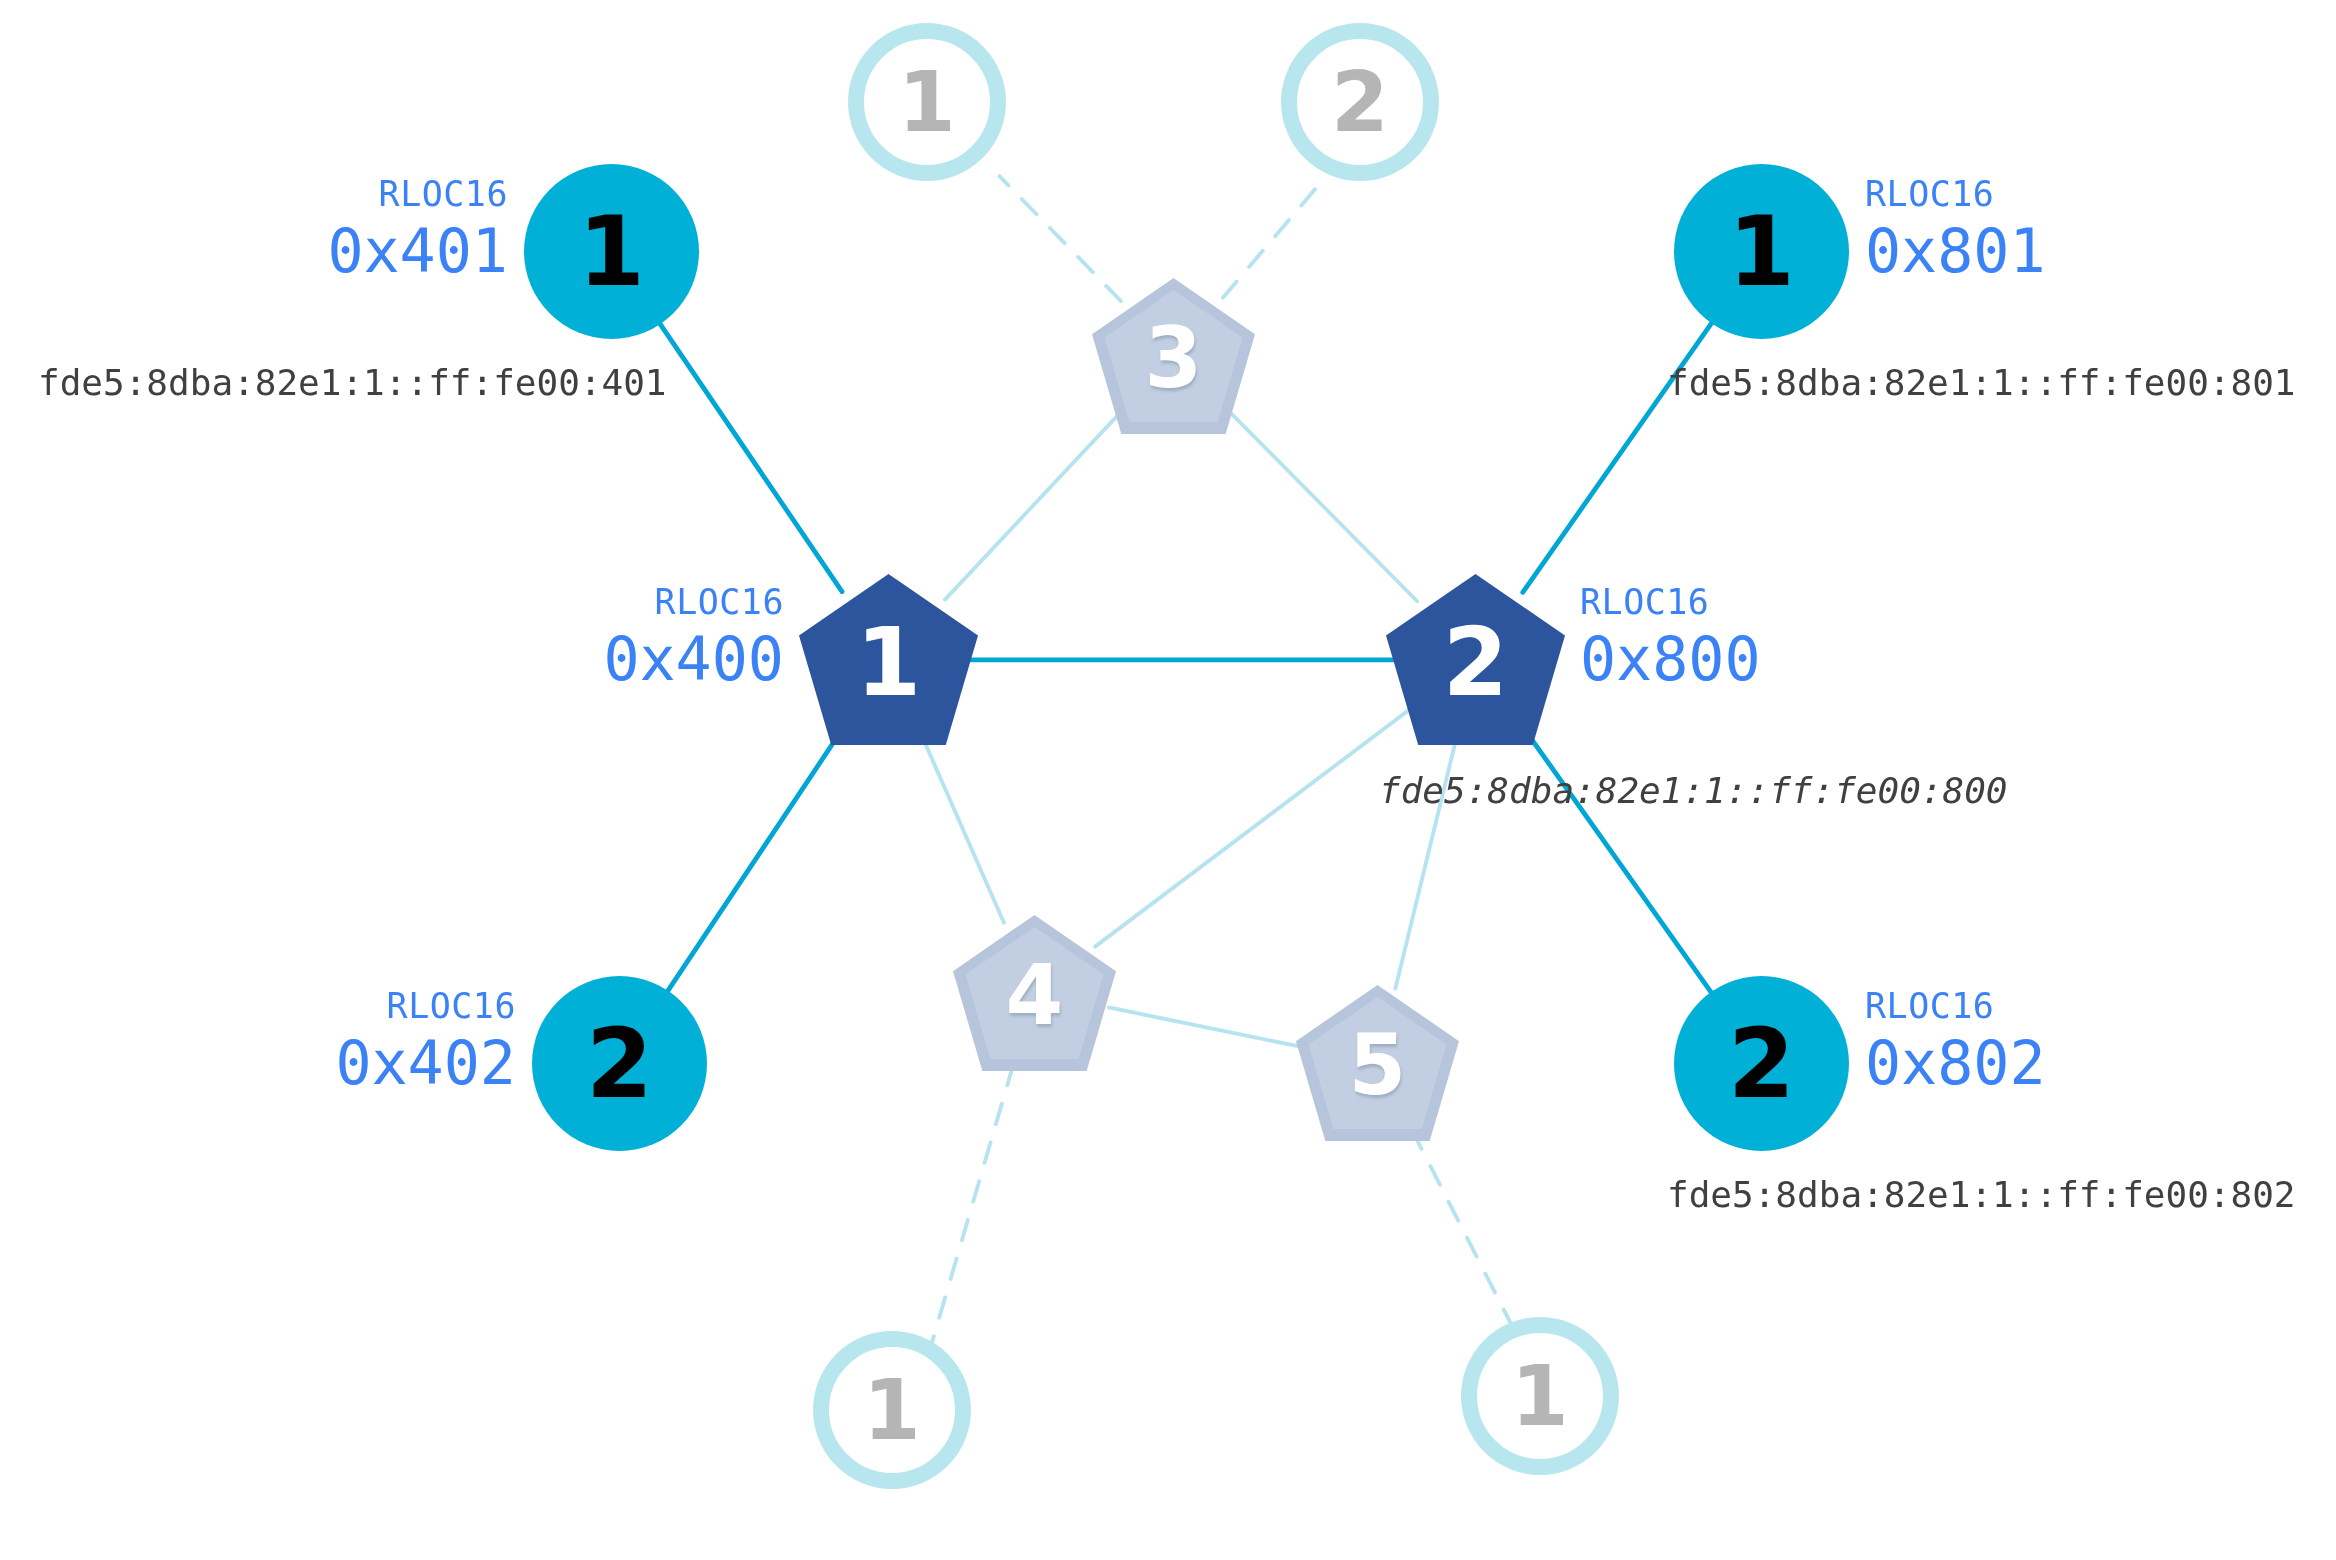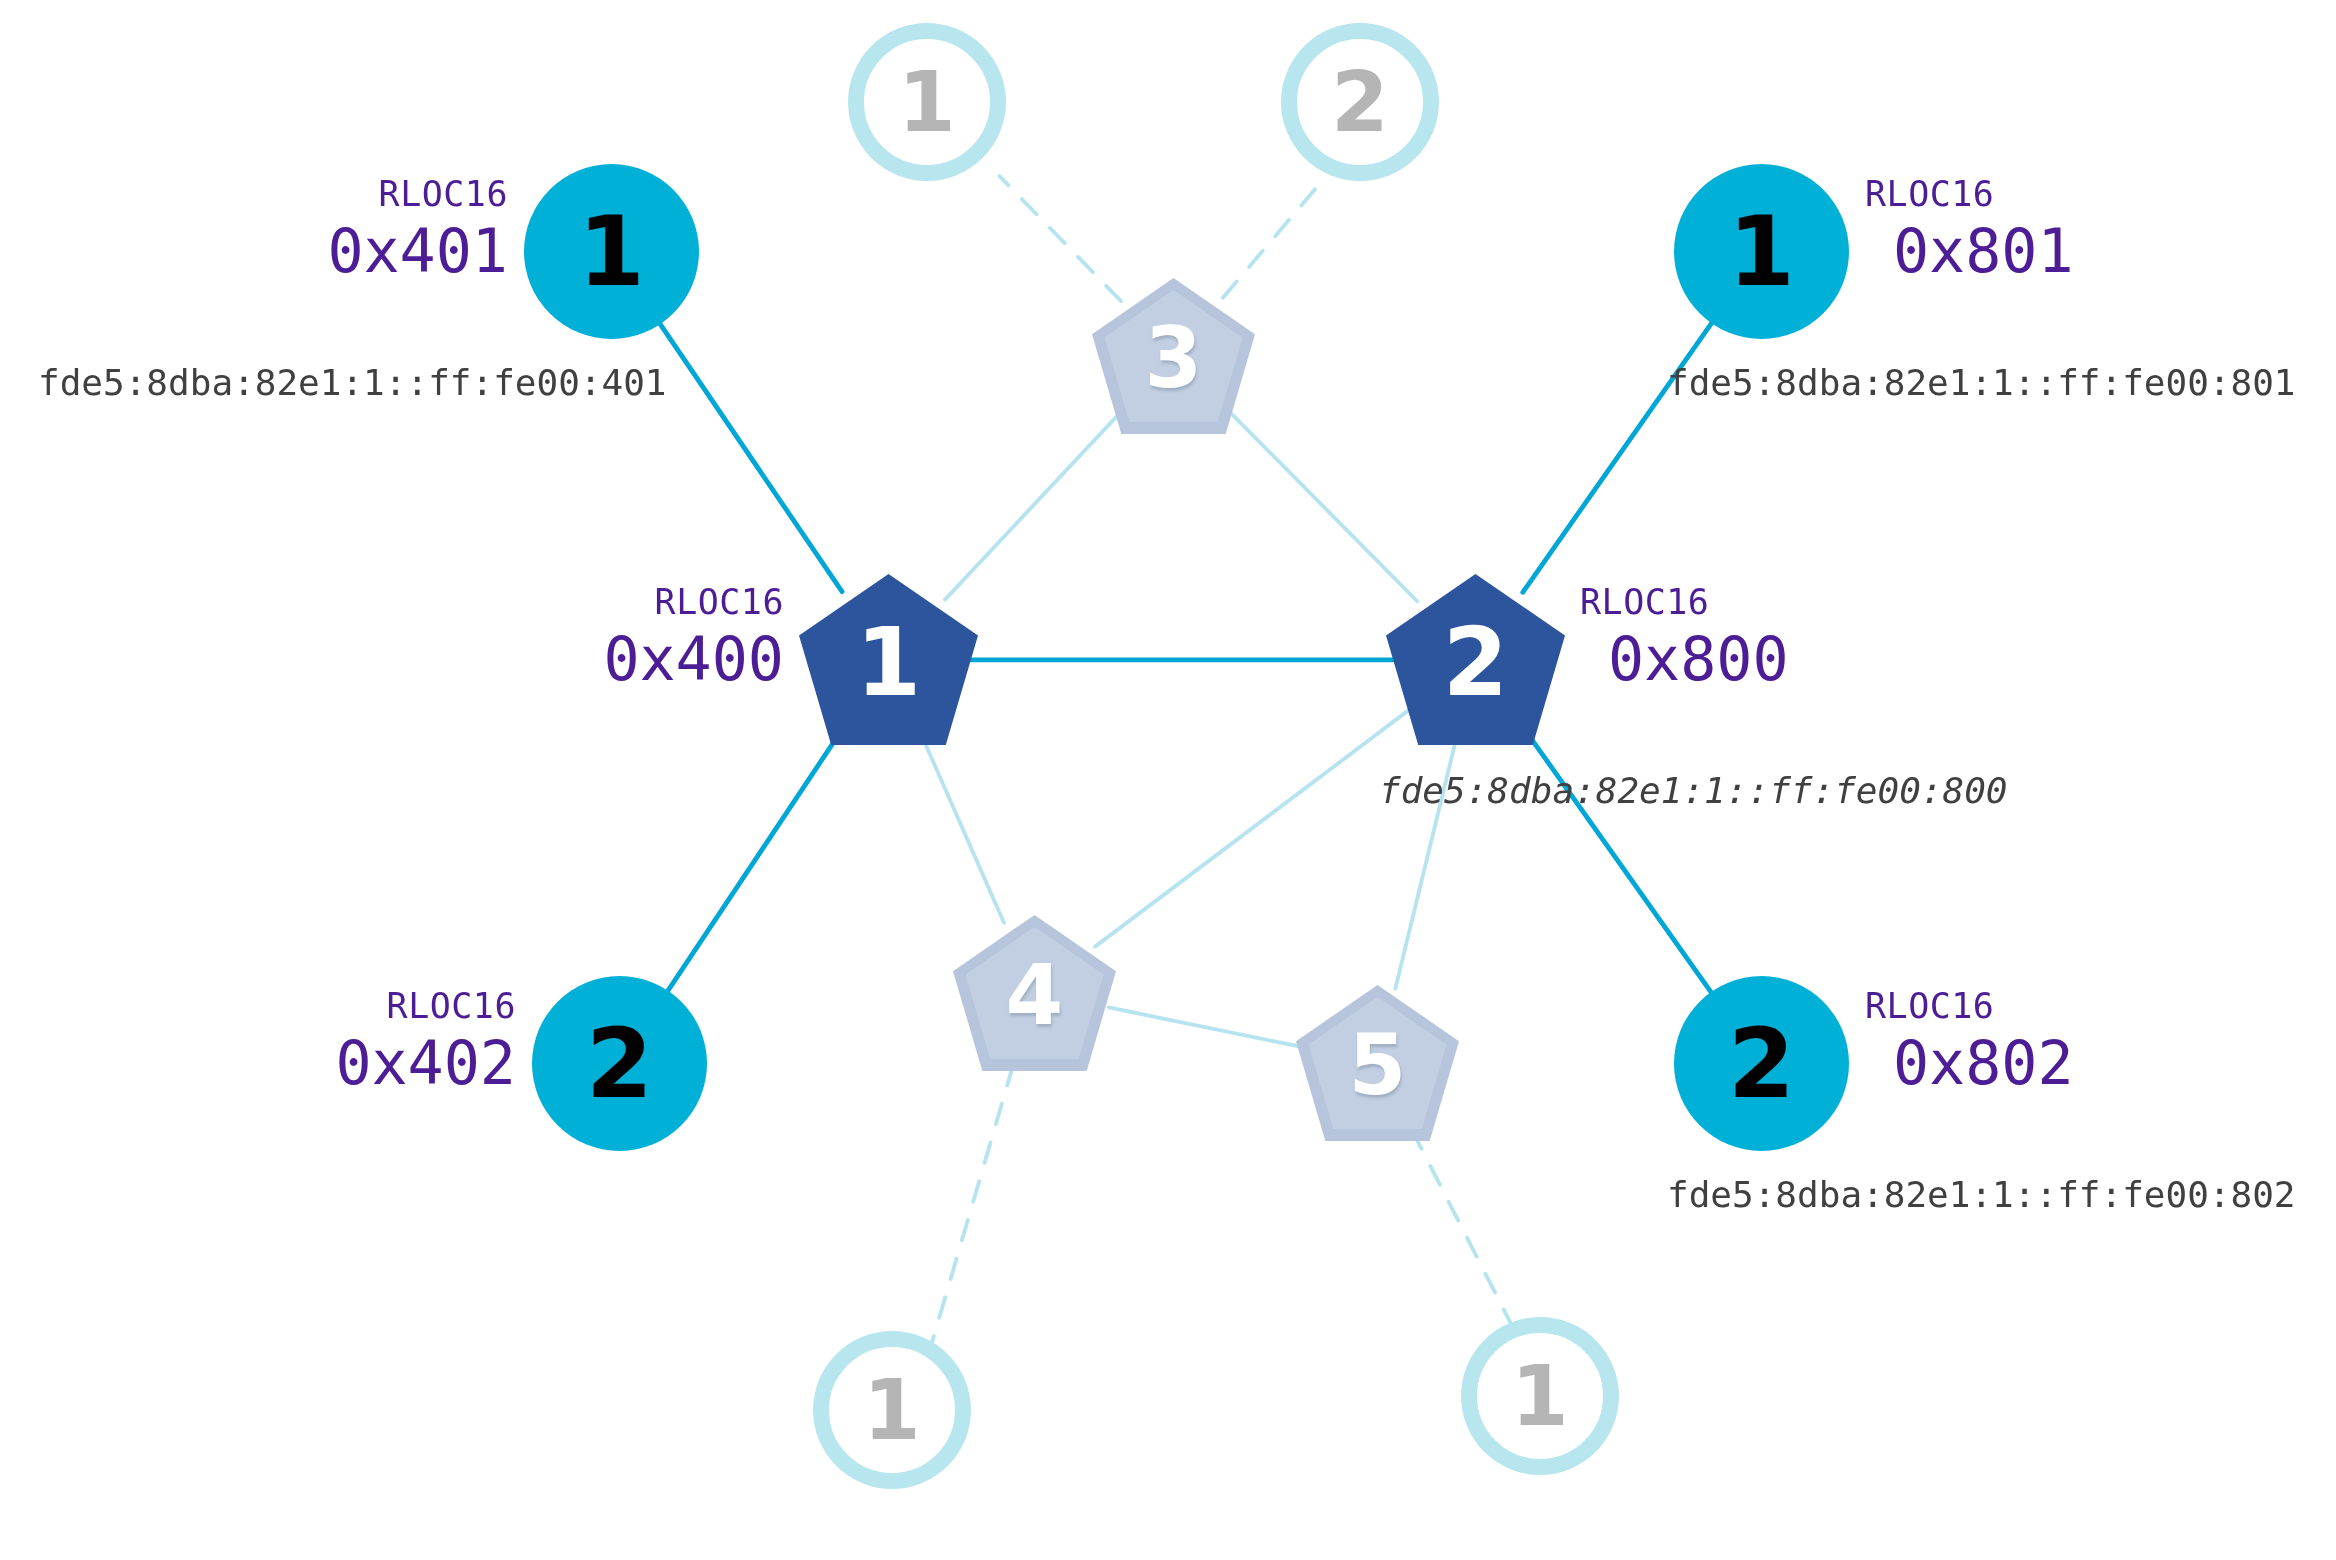--- a/index.html
+++ b/index.html
@@ -108,36 +108,35 @@
     border: 16.3px solid #b8e6ef;
   }
   .ghost-circle .node-num {
     font-size: 83px;
     color: #b5b5b5;
   }
 
   
   .label-block {
     position: absolute;
-    color: #4c1d95;
+    color: #3b82f6;
     white-space: nowrap;
     user-select: none;
   }
   .label-block.right  { text-align: left;  }
   .label-block.left   { text-align: right; }
   .rloc-caption {
     font-size: 35px;
     letter-spacing: 0.5px;
     line-height: 1;
   }
   .rloc-value {
     font-size: 60px;
     line-height: 1.05;
     margin-top: 7.7px;
-    margin-left: 28px;
   }
   .ipv6 {
     position: absolute;
     font-size: 36px;
     color: #404040;
     white-space: nowrap;
     line-height: 1;
     user-select: none;
   }
   .ipv6.left  { text-align: left; }

